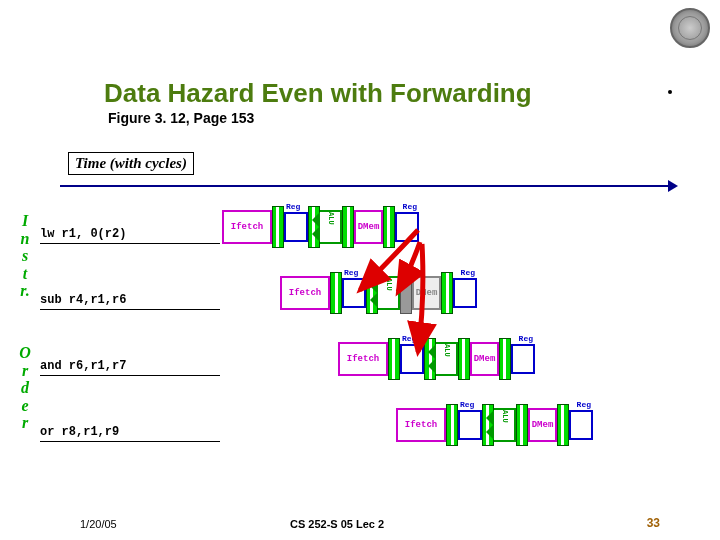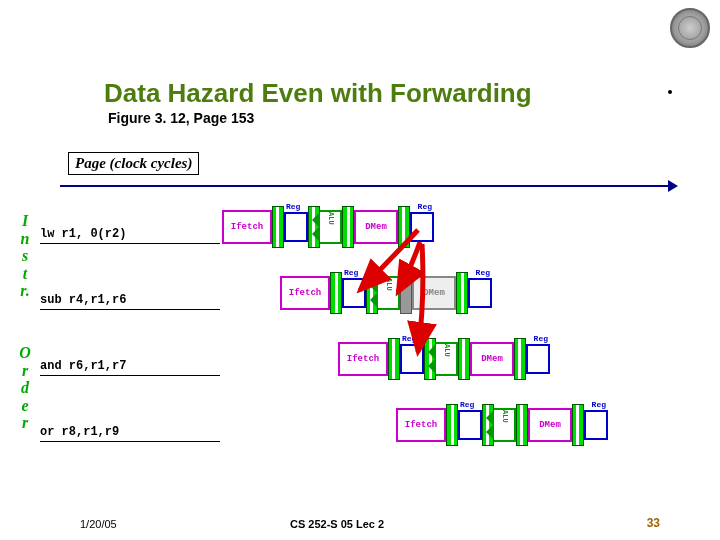--- a/index.html
+++ b/index.html
@@ -21,41 +21,41 @@
   .pipe { position: absolute; display: flex; align-items: center; gap: 0; }
   .tall { width: 12px; height: 42px; background: linear-gradient(to right,#0d0 0%,#0d0 35%,transparent 35%,transparent 65%,#0d0 65%,#0d0 100%); border:1px solid #050; }
   .tall.dead { background: #999; border-color:#555; }
   .ifetch { width: 50px; height: 34px; background: #fff; border: 2px solid #c0c; display:flex; align-items:center; justify-content:center; font: bold 9px "Courier New"; color:#c0c; }
   .reg { width: 24px; height: 30px; display:inline-block; background:#fff; border:2px solid #00c; font: bold 8px "Courier New"; color:#00c; writing-mode: horizontal-tb; position:relative; }
   .reg span { position:absolute; top:-12px; left:0; }
   .alu { width: 22px; height: 34px; background: #fff; border: 2px solid #090; border-left:none; position:relative; }
   .alu::before { content:""; position:absolute; left:-8px; top:0; width:0; height:0; border-top:8px solid transparent; border-bottom:8px solid transparent; border-right:8px solid #090; }
   .alu::after { content:""; position:absolute; left:-8px; bottom:0; width:0; height:0; border-top:8px solid transparent; border-bottom:8px solid transparent; border-right:8px solid #090; }
   .alutxt { font: bold 7px "Courier New"; color:#090; writing-mode: vertical-rl; text-align:center; line-height:22px; }
-  .dmem { width: 44px; height: 34px; background: #fff; border: 2px solid #c0c; display:flex; align-items:center; justify-content:center; font: bold 9px "Courier New"; color:#c0c; }
+  .dmem { width: 29px; height: 34px; background: #fff; border: 2px solid #c0c; display:flex; align-items:center; justify-content:center; font: bold 9px "Courier New"; color:#c0c; }
   .dmem.dead { border-color:#888; color:#888; background:#eee; }
   .wreg { width: 24px; height: 30px; background:#fff; border:2px solid #00c; font: bold 8px "Courier New"; color:#00c; position:relative; }
   .wreg span{ position:absolute; top:-12px; right:0; }
 
   svg.arrows { position:absolute; top:0; left:0; pointer-events:none; }
 
   .footer-date { position:absolute; bottom:10px; left:80px; font: 11px Arial; }
   .footer-center { position:absolute; bottom:10px; left:290px; font: bold 11px Arial; }
   .footer-page { position:absolute; bottom:10px; right:60px; font: bold 12px Arial; color:#a16207; }
 </style>
 </head>
 <body>
 
 <div class="seal"></div>
 <div class="dot"></div>
 
 <div class="title">Data Hazard Even with Forwarding</div>
 <div class="subtitle">Figure 3. 12, Page 153</div>
 
-<div class="timebox">Page (clock cycles)</div>
+<div class="timebox">Time (with cycles)</div>
 <div class="timeline"></div>
 
 <div class="vlabel" style="top:212px">I<br>n<br>s<br>t<br>r.</div>
 <div class="vlabel" style="top:344px">O<br>r<br>d<br>e<br>r</div>
 
 <div class="instr-row" style="top:206px">
   <div class="instr-text">lw  r1, 0(r2)</div>
 </div>
 <div class="pipe" style="top:206px; left:222px">
   <div class="ifetch">Ifetch</div>

